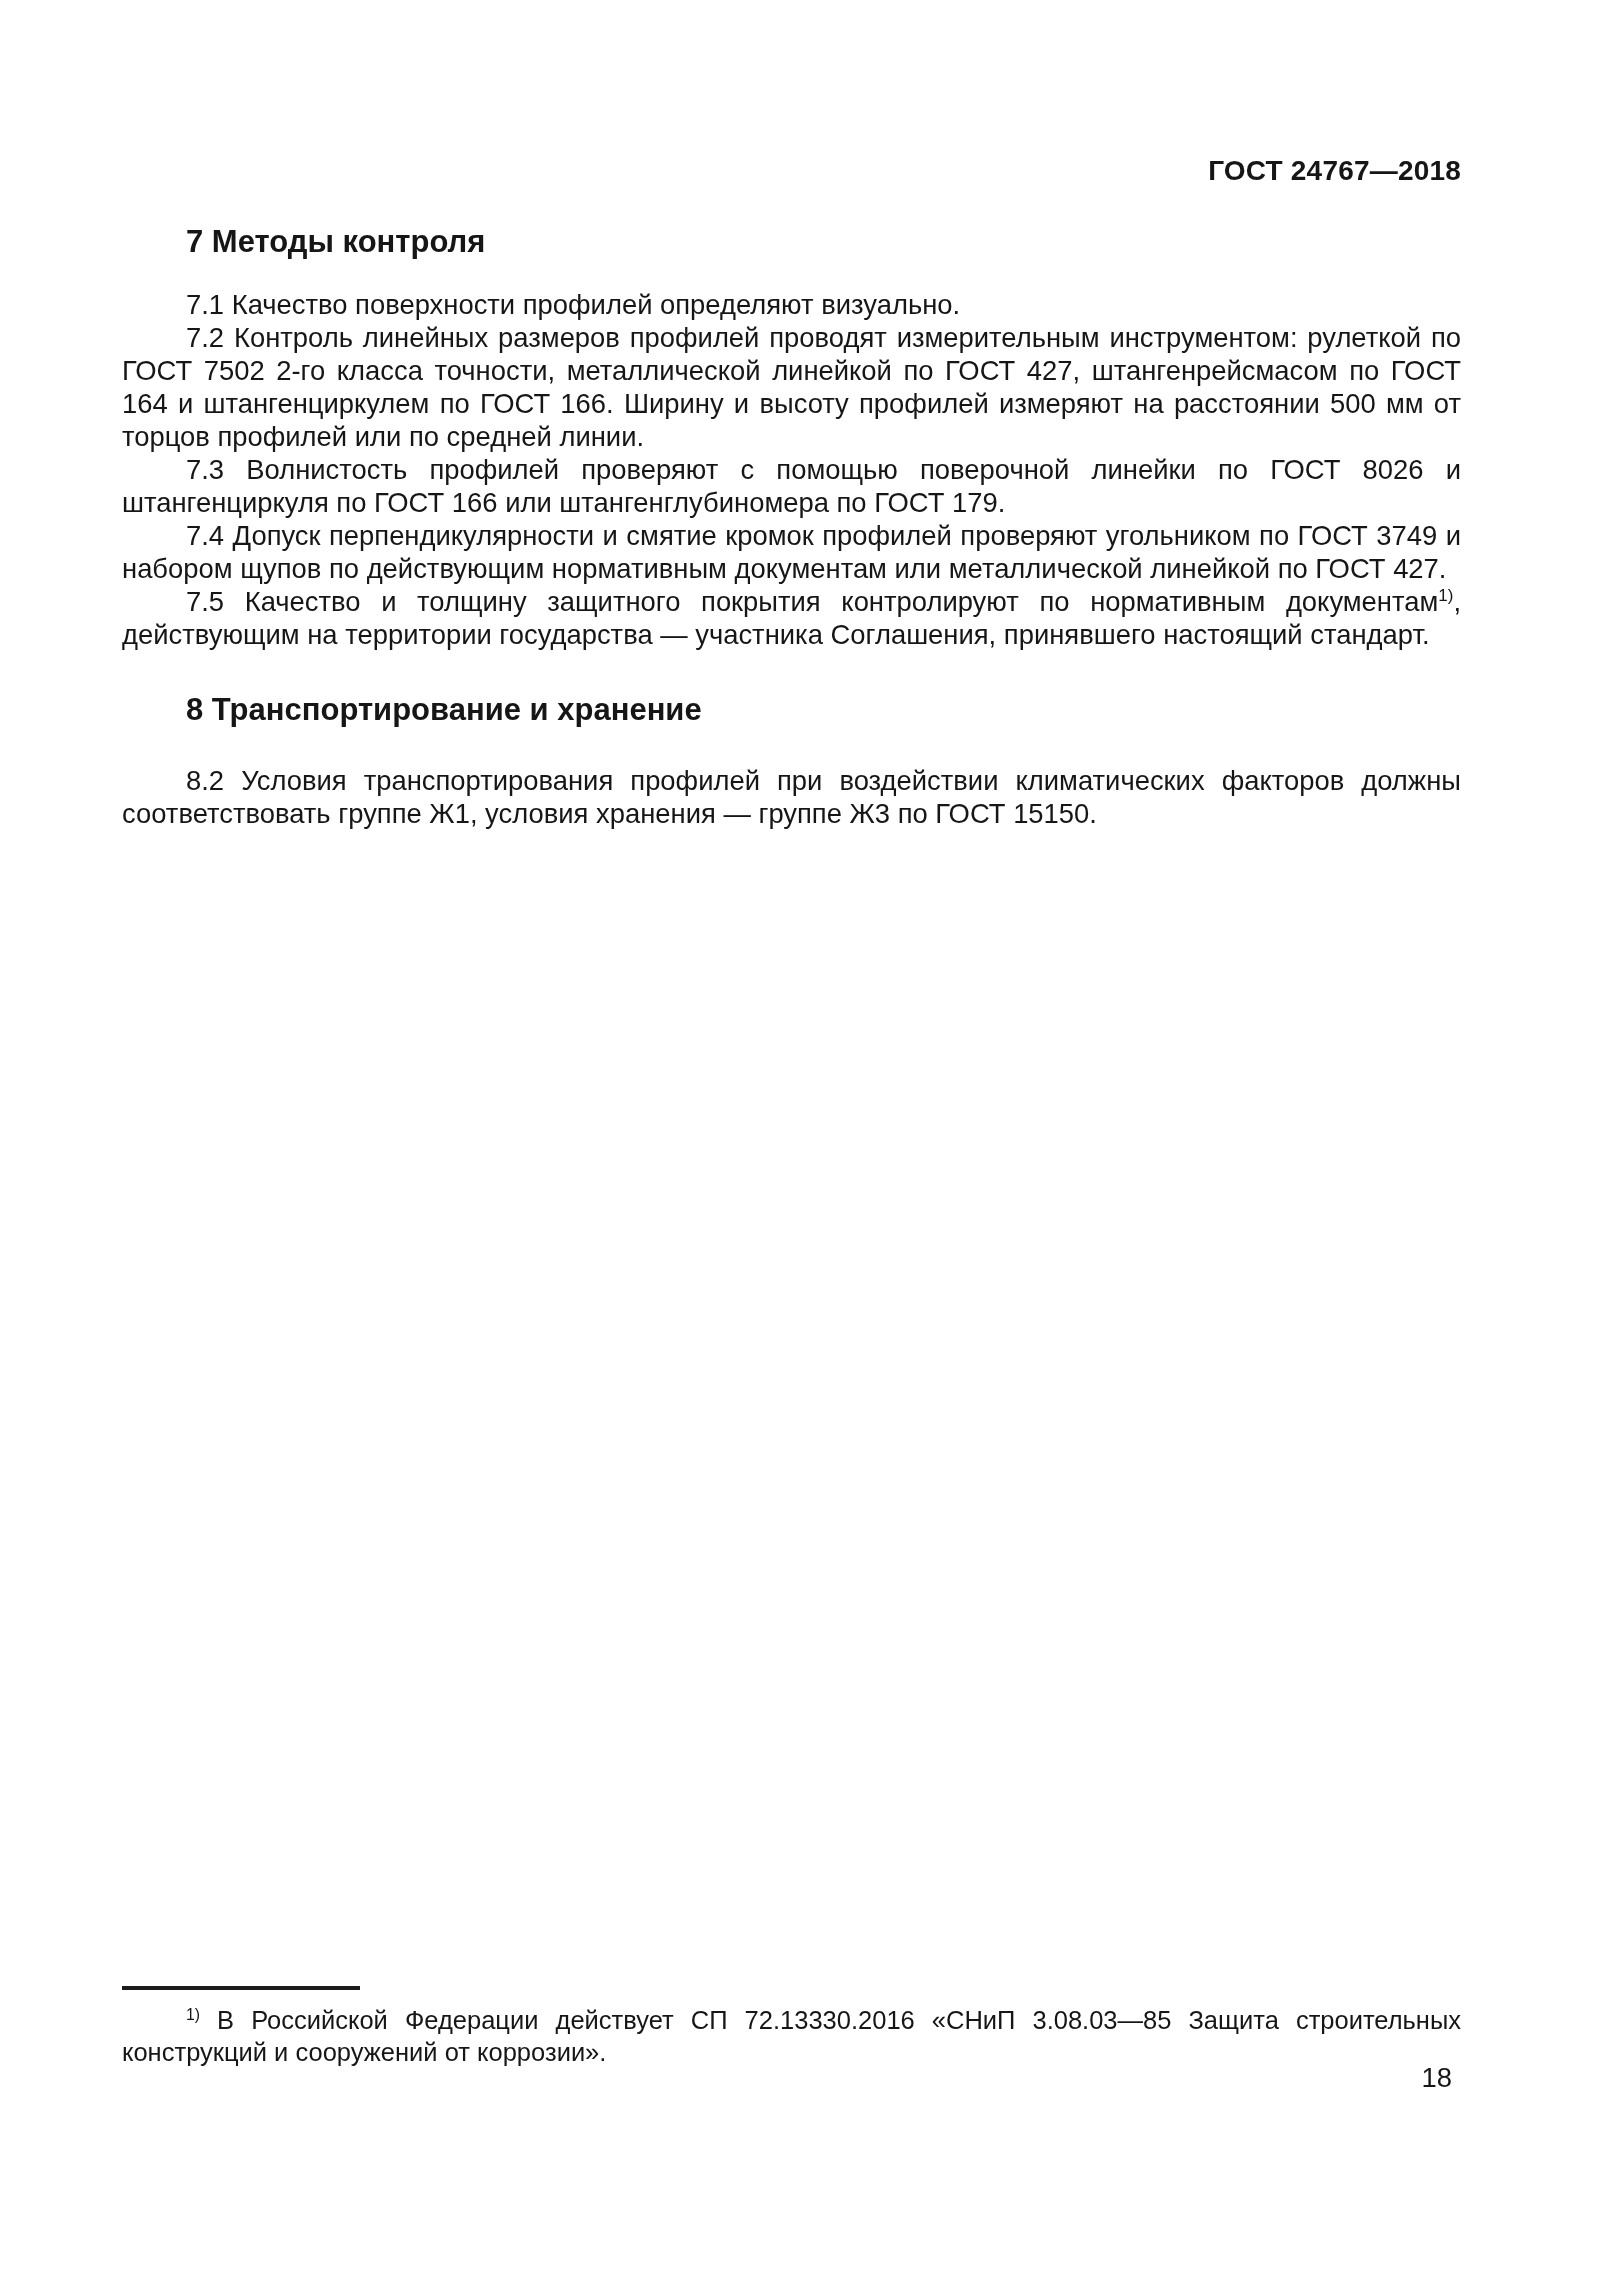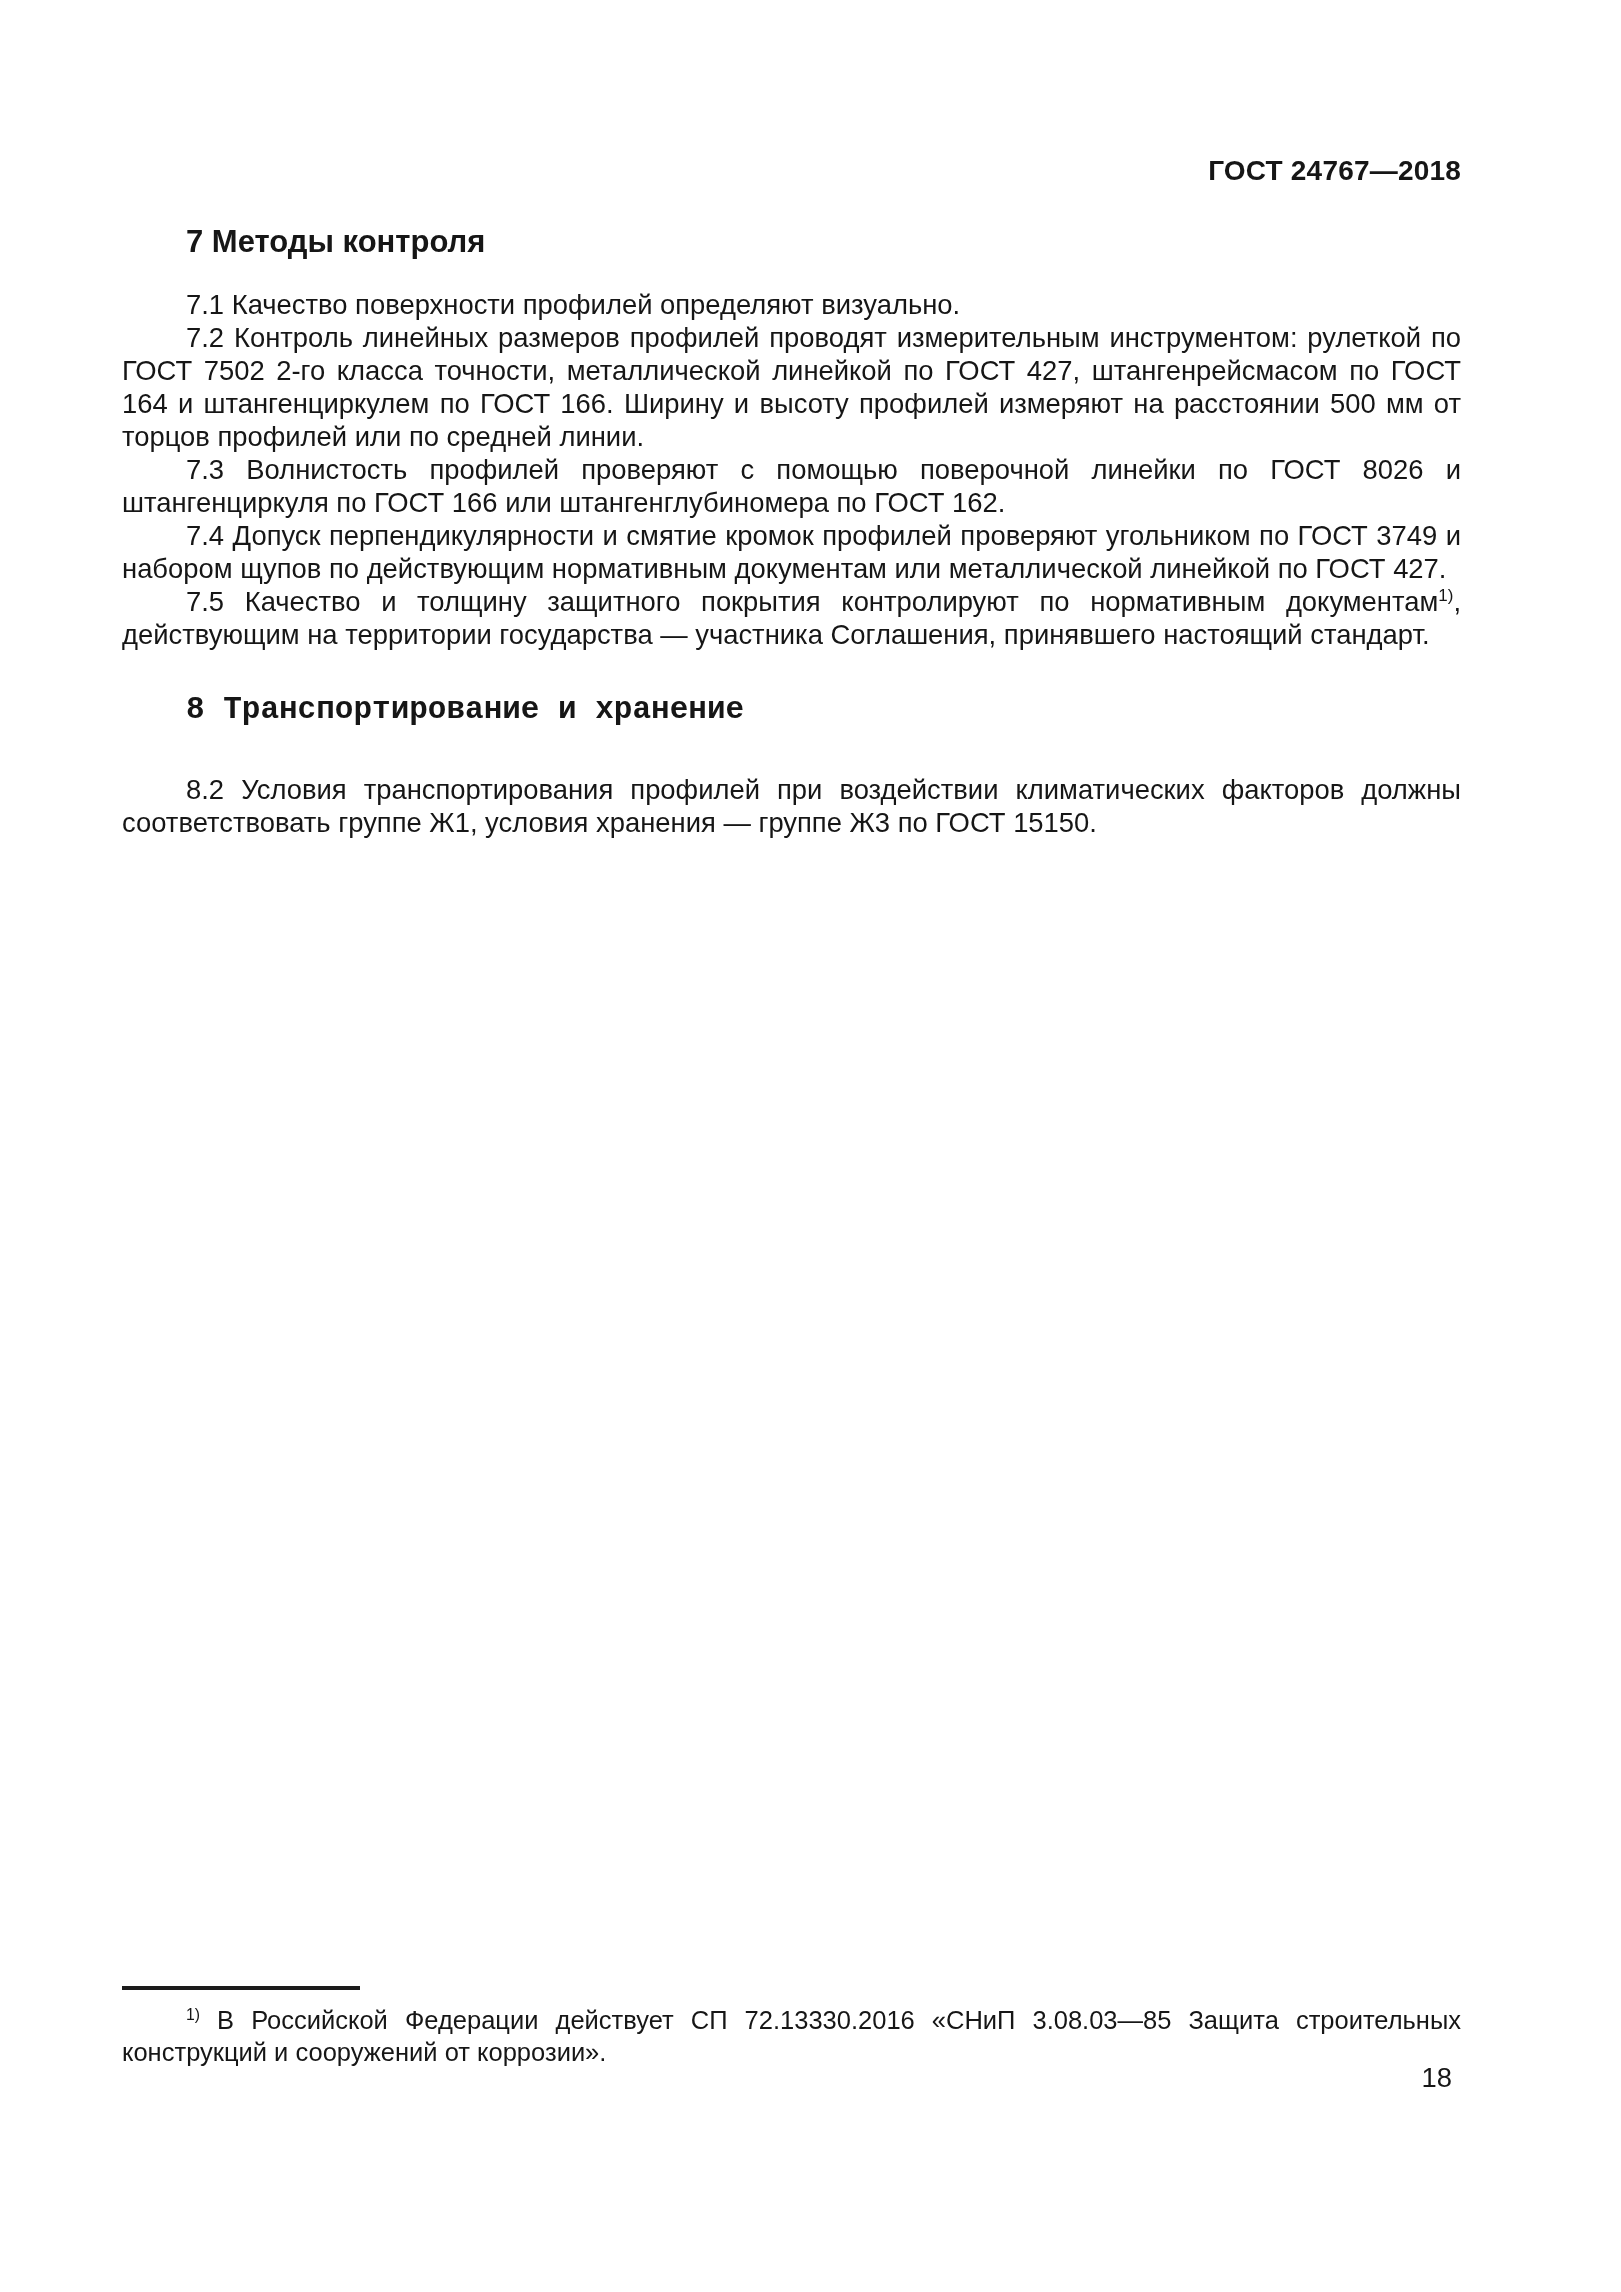--- a/index.html
+++ b/index.html
@@ -36,22 +36,21 @@
     font-size: 31px;
     font-weight: bold;
     margin: 0 0 0 64px;
     line-height: 39px;
   }
   .section-title.first {
     margin-bottom: 26.5px;
   }
   .section-title.second {
     margin-top: 39px;
-    margin-bottom: 44px;
-    font-family: Liberation Mono, monospace;
+    margin-bottom: 35px;
   }
   .content p {
     margin: 0;
     font-size: 27.4px;
     line-height: 33px;
     text-indent: 64px;
     text-align: justify;
   }
   sup {
     font-size: 0.62em;
@@ -90,21 +89,21 @@
 <div class="page">
 
   <div class="doc-header">ГОСТ 24767—2018</div>
 
   <div class="content">
 
     <h1 class="section-title first">7 Методы контроля</h1>
 
     <p>7.1 Качество поверхности профилей определяют визуально.</p>
     <p>7.2 Контроль линейных размеров профилей проводят измерительным инструментом: рулеткой по ГОСТ 7502 2-го класса точности, металлической линейкой по ГОСТ 427, штангенрейсмасом по ГОСТ 164 и штангенциркулем по ГОСТ 166. Ширину и высоту профилей измеряют на расстоянии 500 мм от торцов профилей или по средней линии.</p>
-    <p>7.3 Волнистость профилей проверяют с помощью поверочной линейки по ГОСТ 8026 и штангенциркуля по ГОСТ 166 или штангенглубиномера по ГОСТ 162.</p>
+    <p>7.3 Волнистость профилей проверяют с помощью поверочной линейки по ГОСТ 8026 и штангенциркуля по ГОСТ 166 или штангенглубиномера по ГОСТ 179.</p>
     <p>7.4 Допуск перпендикулярности и смятие кромок профилей проверяют угольником по ГОСТ 3749 и набором щупов по действующим нормативным документам или металлической линейкой по ГОСТ 427.</p>
     <p><span>7.5 Качество и толщину защитного покрытия контролируют по нормативным документам</span><sup>1)</sup><span>, действующим на территории государства — участника Соглашения, принявшего настоящий стандарт.</span></p>
 
     <h1 class="section-title second">8 Транспортирование и хранение</h1>
 
     <p>8.2 Условия транспортирования профилей при воздействии климатических факторов должны соответствовать группе Ж1, условия хранения — группе Ж3 по ГОСТ 15150.</p>
 
   </div>
 
   <div class="footnote">

